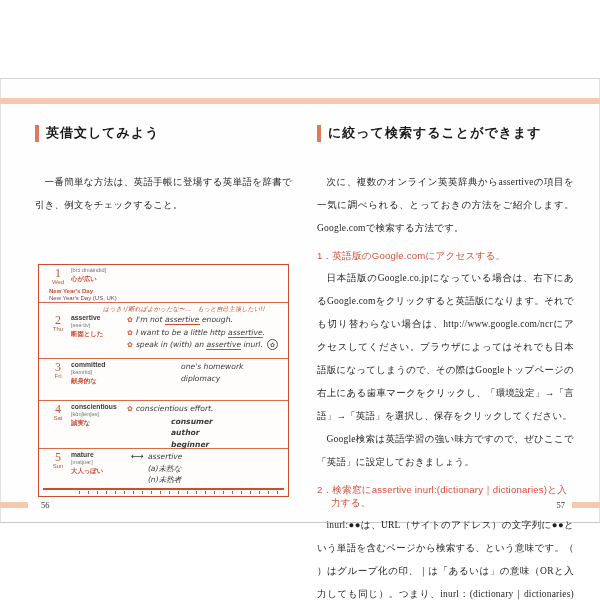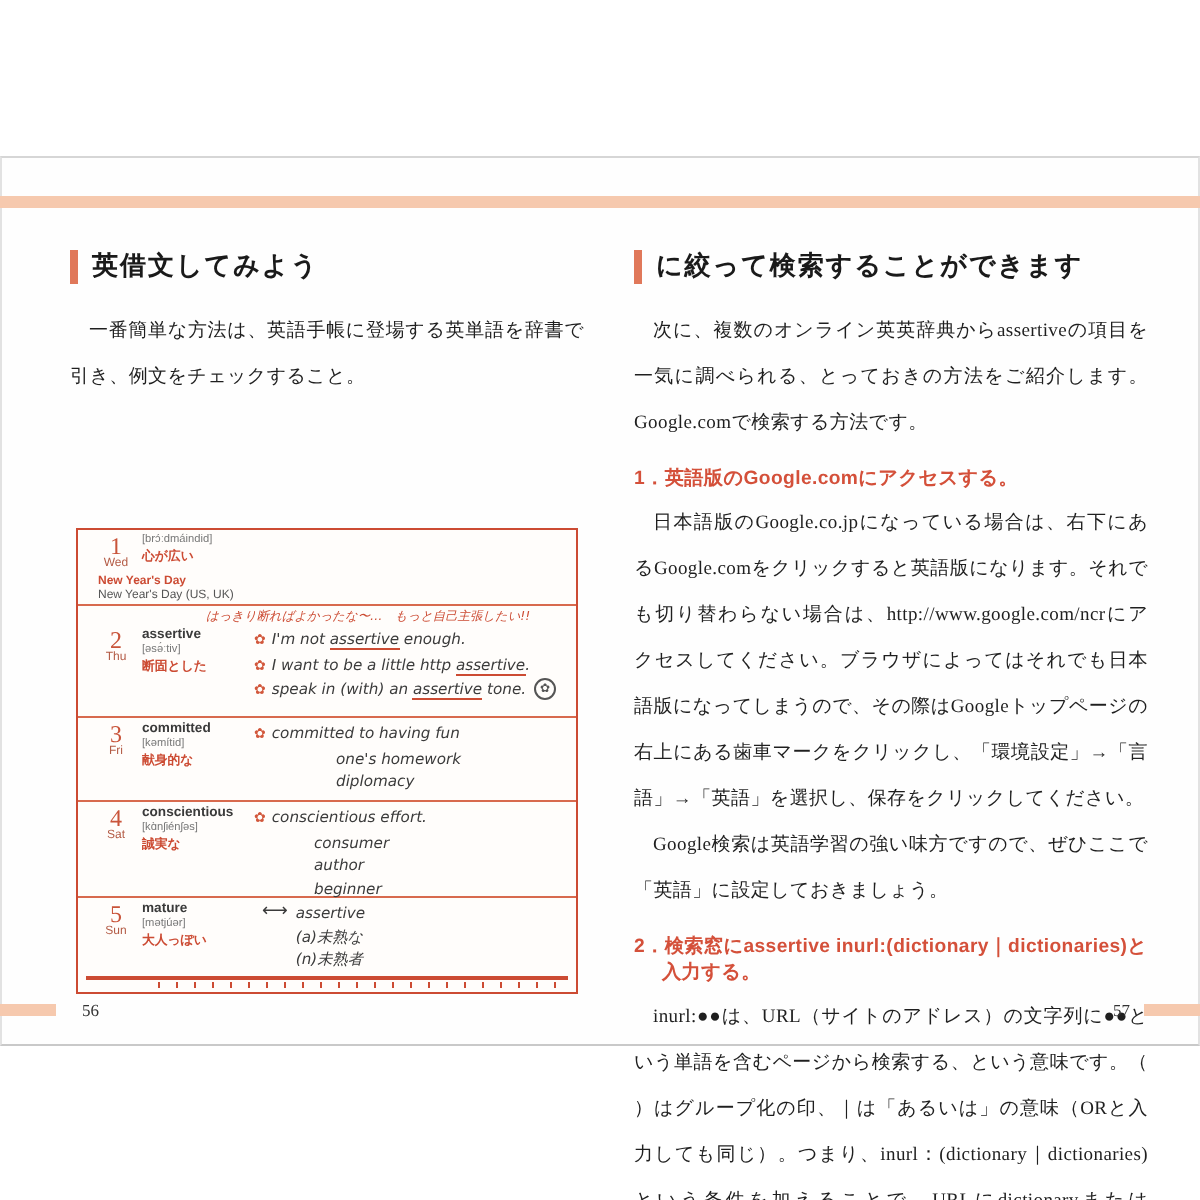--- a/index.html
+++ b/index.html
@@ -10,32 +10,32 @@
   }
   .spread{
     position:absolute;left:0;top:78px;width:598px;height:443px;
     background:#fefefe;border-top:1px solid #d6d6d6;border-bottom:1px solid #c9c9c9;
     border-left:1px solid #e2e2e2;border-right:1px solid #e2e2e2;
   }
   .topbar{position:absolute;left:0;top:98px;width:600px;height:6px;background:#f6c9ae;}
   .col{position:absolute;width:257px;}
   .col-left{left:35px;top:124px;}
   .col-right{left:317px;top:124px;}
-  .heading{display:flex;align-items:center;gap:7px;margin-bottom:13px;}
+  .heading{display:flex;align-items:center;gap:7px;margin-bottom:29px;}
   .accent{width:4px;height:17px;background:#e0785a;flex:0 0 auto;}
   .heading-text{
     font-family:"Liberation Sans","DejaVu Sans",sans-serif;
     font-weight:bold;font-size:13px;letter-spacing:1px;color:#1a1a1a;white-space:nowrap;
   }
   .body-par{
     font-size:9.5px;line-height:23px;text-align:justify;letter-spacing:0.2px;
     text-indent:1em;margin:0;color:#1f1f1f;
   }
   .step-title{
-    font-family:"Liberation Sans","DejaVu Sans",sans-serif;font-weight:bold;
+    font-family:"Liberation Sans","DejaVu Sans",sans-serif;font-weight:normal;
     font-size:9.6px;line-height:13.5px;color:#d4503a;margin:9px 0 4px 0;
     padding-left:14px;text-indent:-14px;letter-spacing:0.2px;
   }
   
   .diary{
     position:absolute;left:38px;top:264px;width:251px;height:233px;
     border:1px solid #cc4b33;background:#fffdfb;box-sizing:border-box;
     font-family:"Liberation Sans","DejaVu Sans",sans-serif;
   }
   .drow{border-bottom:1px solid #d86a4e;padding:2px 4px 2px 6px;box-sizing:border-box;position:relative;}
@@ -54,22 +54,22 @@
   .hand{
     font-family:"DejaVu Sans","Liberation Sans",sans-serif;font-style:italic;
     font-size:7.6px;color:#3b3b3b;line-height:11.5px;
   }
   .hand .kw{border-bottom:1.4px solid #cc4b33;color:#3b3b3b;}
   .bullet{color:#d2573b;font-style:normal;font-size:7px;margin-right:3px;}
   .note{
     font-family:"DejaVu Sans","Liberation Sans",sans-serif;font-style:italic;
     font-size:6.2px;color:#cc4b33;line-height:8px;margin:0 0 1px 58px;white-space:nowrap;
   }
-  .cont{margin-left:41px;}
-  .cont4{margin-left:30px;}
+  .cont{margin-left:54px;}
+  .cont4{margin-left:44px;font-weight:bold;}
   .doodle{
     display:inline-block;width:9px;height:9px;border:1px solid #555;border-radius:50%;
     font-size:6px;line-height:9px;text-align:center;color:#555;font-style:normal;
     vertical-align:middle;margin-left:4px;
   }
   .arrowg{font-size:9px;color:#3b3b3b;margin:0 4px;font-style:normal;}
   .bottom-rule{position:absolute;left:4px;right:4px;bottom:6px;height:2px;background:#cc4b33;}
   .ticks{
     position:absolute;left:40px;right:8px;bottom:2px;height:3px;
     background:repeating-linear-gradient(90deg,#cc4b33 0 1px,transparent 1px 9px);
@@ -122,38 +122,37 @@
         <div class="d">Thu</div>
       </div>
       <div class="wordcol">
         <div class="w">assertive</div>
         <div class="p">[əsə́ːtiv]</div>
         <div class="m">断固とした</div>
       </div>
       <div class="hand">
         <div><span class="bullet">✿</span><span>I'm not </span><span class="kw">assertive</span><span> enough.</span></div>
         <div><span class="bullet">✿</span><span>I want to be a little http </span><span class="kw">assertive</span><span>.</span></div>
-        <div><span class="bullet">✿</span><span>speak in (with) an </span><span class="kw">assertive</span><span> tone.</span><span class="doodle">✿</span></div>
+        <div><span class="bullet">✿</span><span>speak in (with) an </span><span class="kw">assertive</span><span> inurl.</span><span class="doodle">✿</span></div>
       </div>
     </div>
   </div>
 
   <div class="drow" style="height:42px;">
     <div class="dflex">
       <div class="dnum">
         <div class="n">3</div>
         <div class="d">Fri</div>
       </div>
       <div class="wordcol">
         <div class="w">committed</div>
         <div class="p">[kəmítid]</div>
         <div class="m">献身的な</div>
       </div>
       <div class="hand">
-        <div><span class="bullet">✿</span><span>committed to having fun</span></div>
         <div class="cont"><span>one's homework</span></div>
         <div class="cont"><span>diplomacy</span></div>
       </div>
     </div>
   </div>
 
   <div class="drow" style="height:48px;">
     <div class="dflex">
       <div class="dnum">
         <div class="n">4</div>

